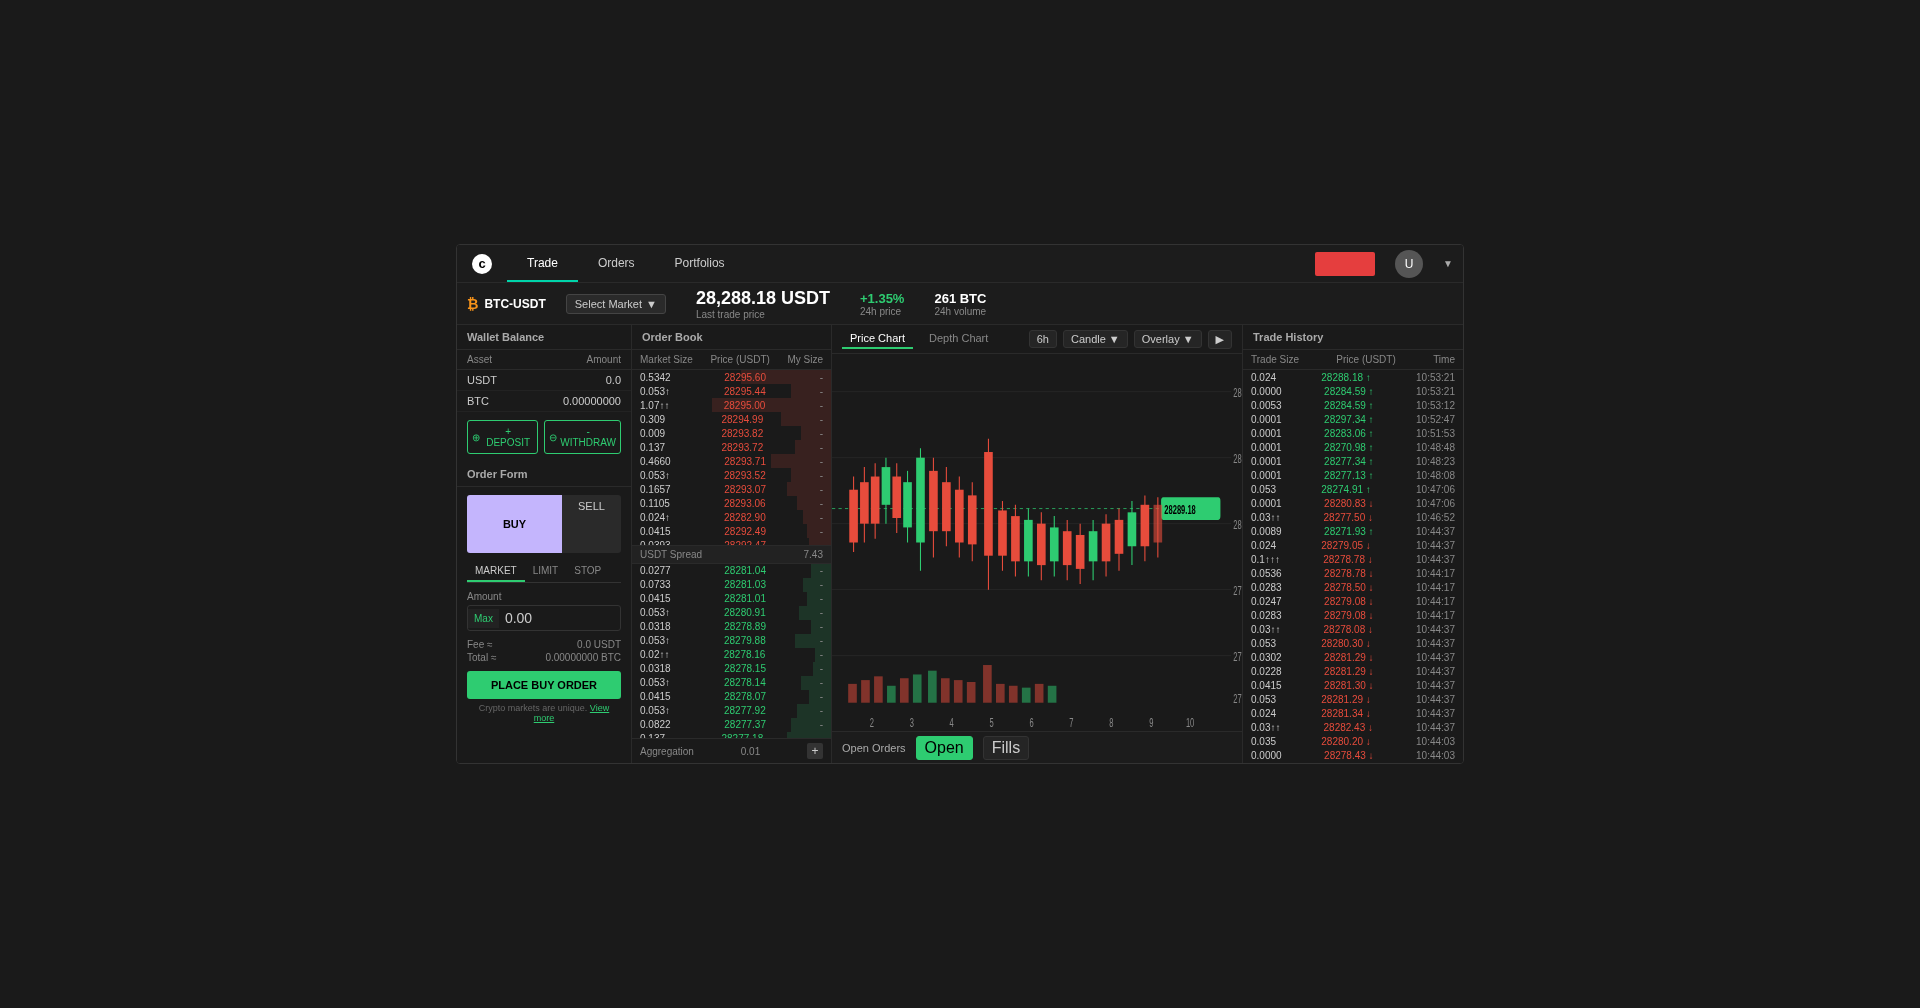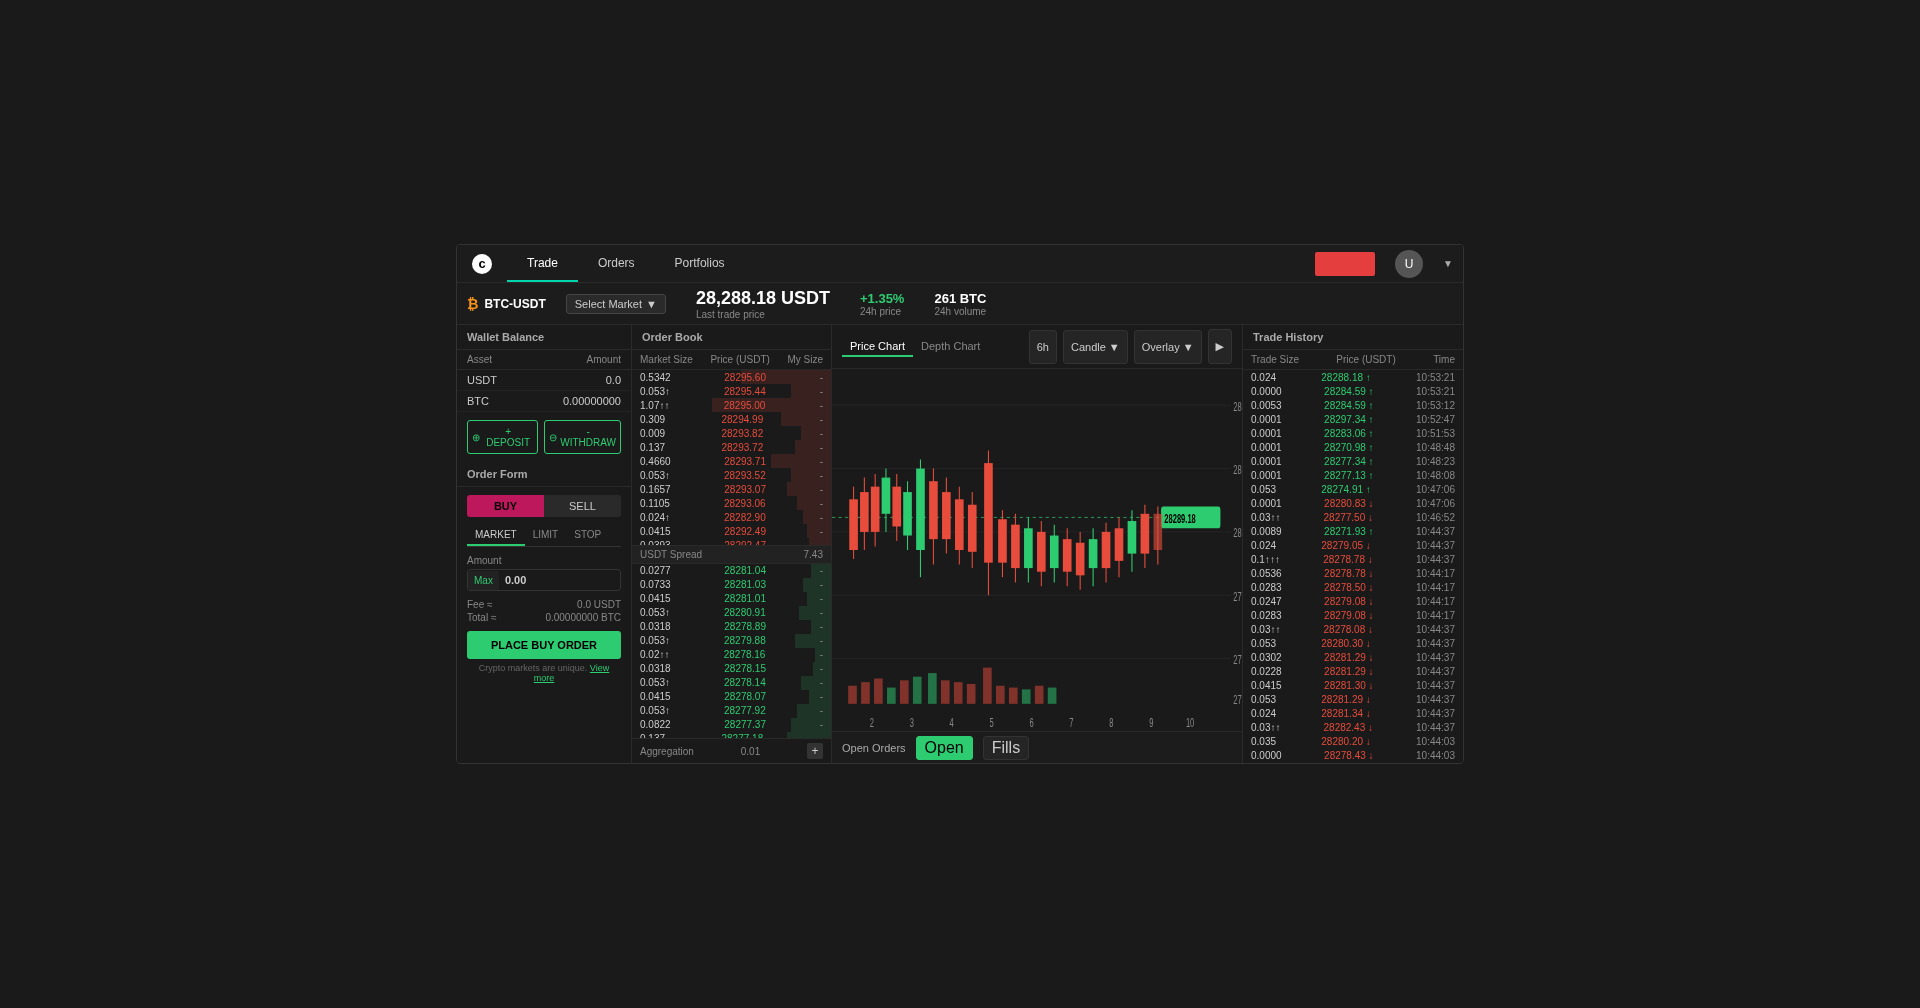--- a/index.html
+++ b/index.html
@@ -210,22 +210,22 @@
       padding: 8px 10px;
     }
     .buy-sell-tabs {
       display: flex;
       border-radius: 3px;
       overflow: hidden;
       margin-bottom: 8px;
     }
     .buy-tab {
       flex: 1;
-      padding: 5px;
-      background: #be185d;
+      padding: 23px;
+      background: #c4b5fd;
       color: black;
       text-align: center;
       font-size: 11px;
       font-weight: bold;
       cursor: pointer;
     }
     .sell-tab {
       flex: 1;
       padding: 5px;
       background: #2a2a2a;
@@ -262,24 +262,23 @@
       padding: 4px 6px;
       font-size: 10px;
       color: #2ecc71;
       background: #222;
     }
     .form-input {
       flex: 1;
       background: transparent;
       border: none;
       color: #ccc;
-      font-size: 11px;
+      font-size: 14px;
       padding: 4px 6px;
       outline: none;
-      font-weight: bold;
     }
     .fee-row {
       display: flex;
       justify-content: space-between;
       font-size: 10px;
       color: #888;
       margin-bottom: 2px;
     }
     .place-order-btn {
       width: 100%;
@@ -384,41 +383,42 @@
     }
     .chart-top-bar {
       display: flex;
       align-items: center;
       justify-content: space-between;
       padding: 4px 10px;
       border-bottom: 1px solid #2a2a2a;
     }
     .chart-tabs {
       display: flex;
+      gap: 8px;
     }
     .chart-tab {
       padding: 3px 8px;
       font-size: 11px;
       color: #888;
       cursor: pointer;
     }
     .chart-tab.active {
       color: white;
       border-bottom: 2px solid #2ecc71;
     }
     .chart-controls {
       display: flex;
       align-items: center;
       gap: 6px;
     }
     .chart-control-btn {
       background: #252525;
       border: 1px solid #333;
       color: #ccc;
-      padding: 10px 7px;
+      padding: 2px 7px;
       border-radius: 3px;
       font-size: 11px;
       cursor: pointer;
       display: flex;
       align-items: center;
       gap: 3px;
     }
     .chart-area {
       flex: 1;
       position: relative;

